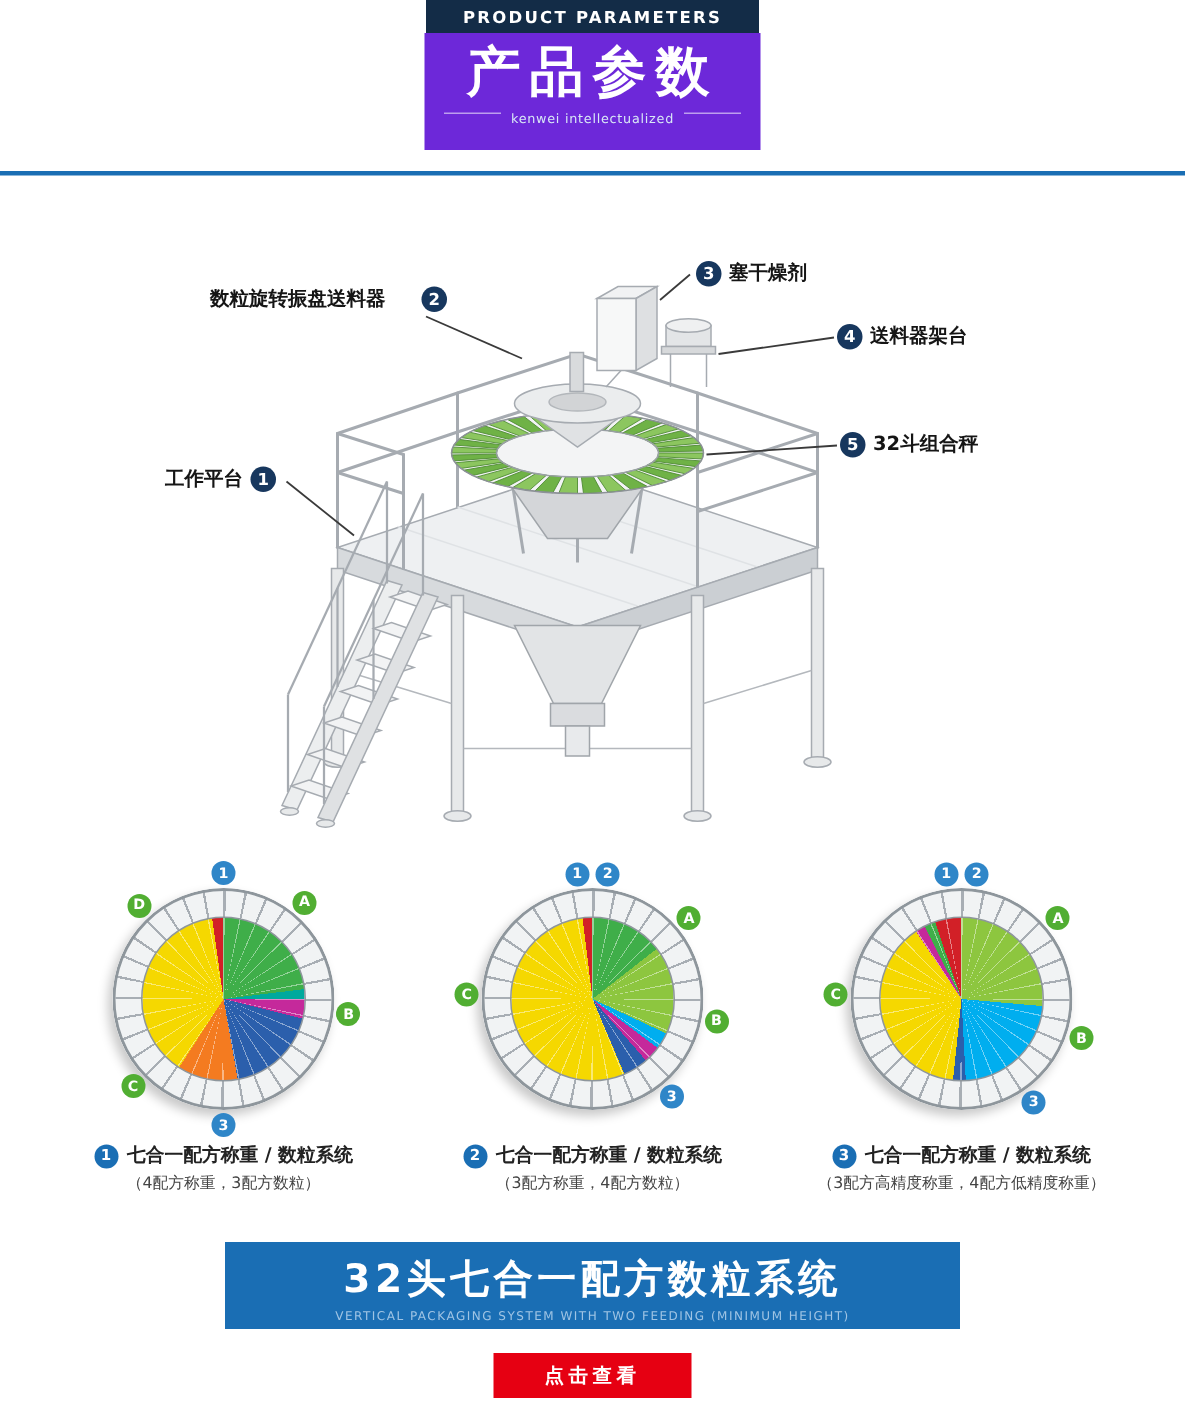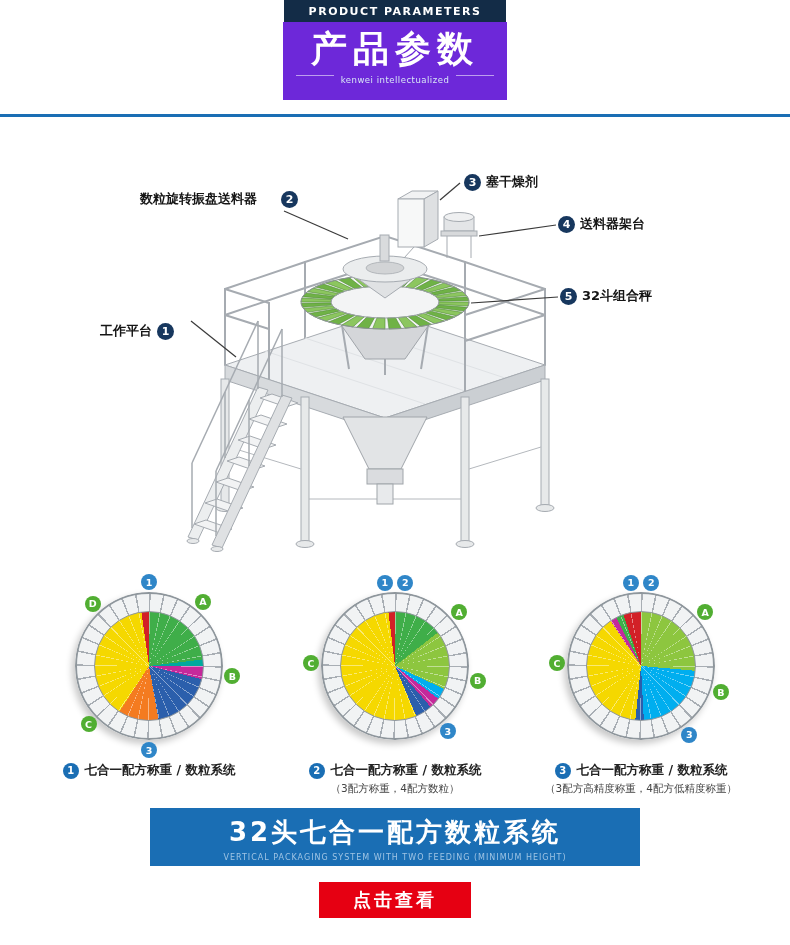--- a/index.html
+++ b/index.html
@@ -46,26 +46,26 @@
   .orb-let { background:#51ae32; }
 
   .d-caption { text-align:center; margin-top:4px; }
   .d-cap-line1 { display:flex; justify-content:center; align-items:center; gap:6px;
                  font-size:12.5px; font-weight:bold; color:#222; }
   .cap-badge { width:16px; height:16px; border-radius:50%; background:#1a6eb4; color:#fff;
                font-size:10px; font-weight:bold; display:flex; align-items:center; justify-content:center; flex:none; }
   .d-cap-note { font-size:10.5px; color:#444; margin-top:3px; }
 
   
-  .ftr { margin-top:12px; }
+  .ftr { margin-top:32px; }
   .banner { width:490px; height:58px; margin:0 auto; background:#1a6eb4; color:#fff; text-align:center; }
   .banner-title { font-size:26px; font-weight:bold; letter-spacing:3px; padding-top:7px; }
   .banner-sub { font-size:8px; color:#9fc4e4; letter-spacing:1px; margin-top:3px;text-align:center; }
   .cta { display:block; margin:16px auto 0; background:#e60012; color:#fff; border:none;
-         font-family:inherit; font-size:18px; font-weight:bold; letter-spacing:3px;
+         font-family:inherit; font-size:13px; font-weight:bold; letter-spacing:3px;
          padding:6px 34px; cursor:pointer; }
 </style>
 </head>
 <body>
 
 <div class="page">
 
   <header class="hdr">
     <div class="ribbon">
       <span>PRODUCT PARAMETERS</span>
@@ -238,21 +238,21 @@
         <span class="m-badge">2</span>
       </div>
       <div class="m-label" style="left:558px; top:98px;">
         <span class="m-badge">4</span>
         <span class="m-text">送料器架台</span>
       </div>
       <div class="m-label" style="left:560px; top:170px;">
         <span class="m-badge">5</span>
         <span class="m-text">32斗组合秤</span>
       </div>
-      <div class="m-label" style="left:100px; top:193px;margin-top:12px;">
+      <div class="m-label" style="left:110px; top:193px;">
         <span class="m-text">工作平台</span>
         <span class="m-badge">1</span>
       </div>
     </div>
 
     <div class="diagrams">
 
       <div class="diagram">
         <div class="figure">
           <div class="wheel">
@@ -264,20 +264,21 @@
             <div class="orb-badge orb-let" style="left: 167.4px; top: 94.2px;">B</div>
             <div class="orb-badge orb-num" style="left: 84px; top: 168px;">3</div>
             <div class="orb-badge orb-let" style="left: 23.6px; top: 142.4px;">C</div>
             <div class="orb-badge orb-let" style="left: 27.8px; top: 21.6px;">D</div>
           </div>
         <div class="d-caption">
           <div class="d-cap-line1">
             <span class="cap-badge">1</span>
             <span class="cap-title">七合一配方称重 / 数粒系统</span>
           </div>
+          <div class="d-cap-note">（4配方称重，3配方数粒）</div>
         </div>
       </div>
 
       <div class="diagram">
         <div class="figure">
           <div class="wheel">
             <div class="wheel-ring"></div>
             <div class="wheel-pie" style="background: conic-gradient(rgb(63, 174, 73) 0deg, rgb(63, 174, 73) 52deg, rgb(141, 198, 63) 52deg, rgb(141, 198, 63) 115deg, rgb(0, 174, 239) 115deg, rgb(0, 174, 239) 127deg, rgb(197, 41, 155) 127deg, rgb(197, 41, 155) 139deg, rgb(43, 95, 172) 139deg, rgb(43, 95, 172) 157deg, rgb(245, 216, 0) 157deg, rgb(245, 216, 0) 353deg, rgb(210, 32, 39) 353deg, rgb(210, 32, 39) 360deg);"></div>
           </div>
         <div class="orb-badge orb-num" style="left: 73.8px; top: 0.6px;">1</div>

